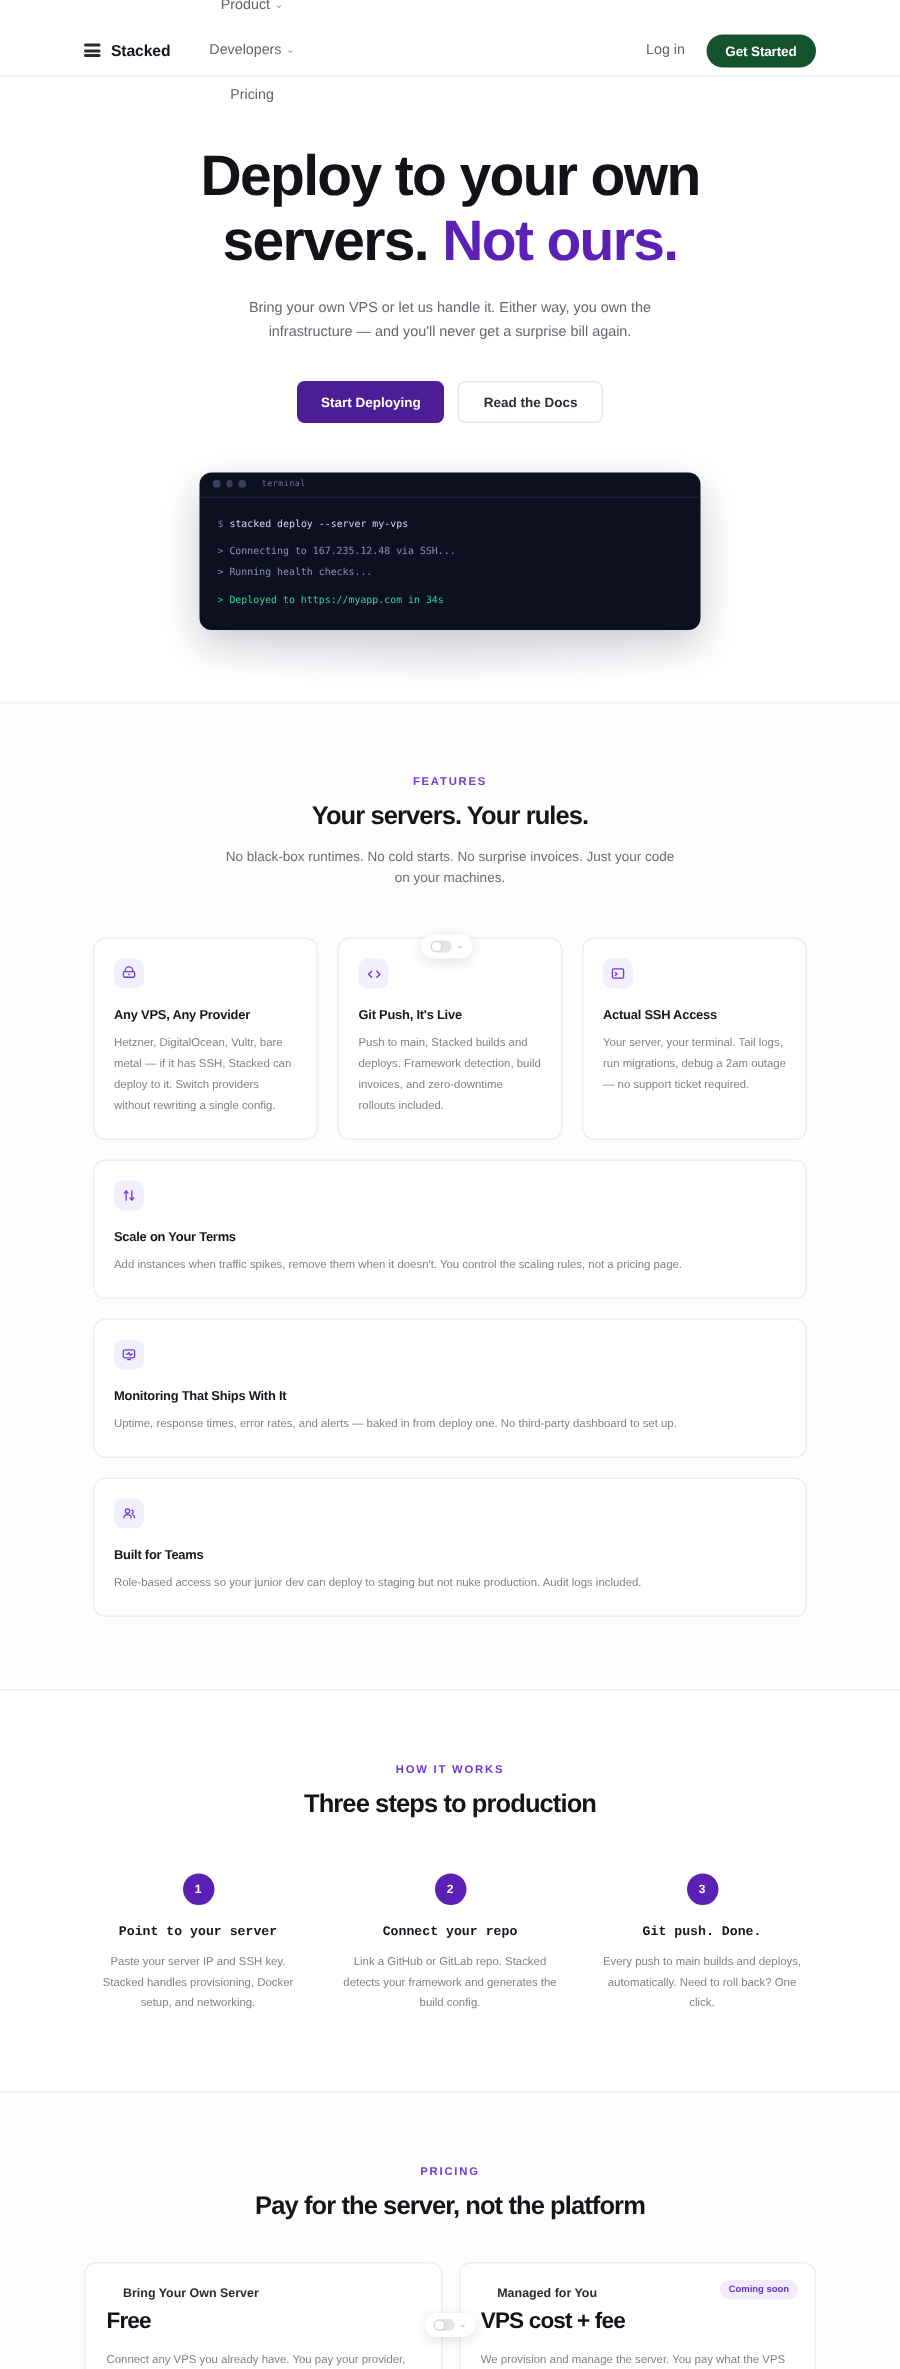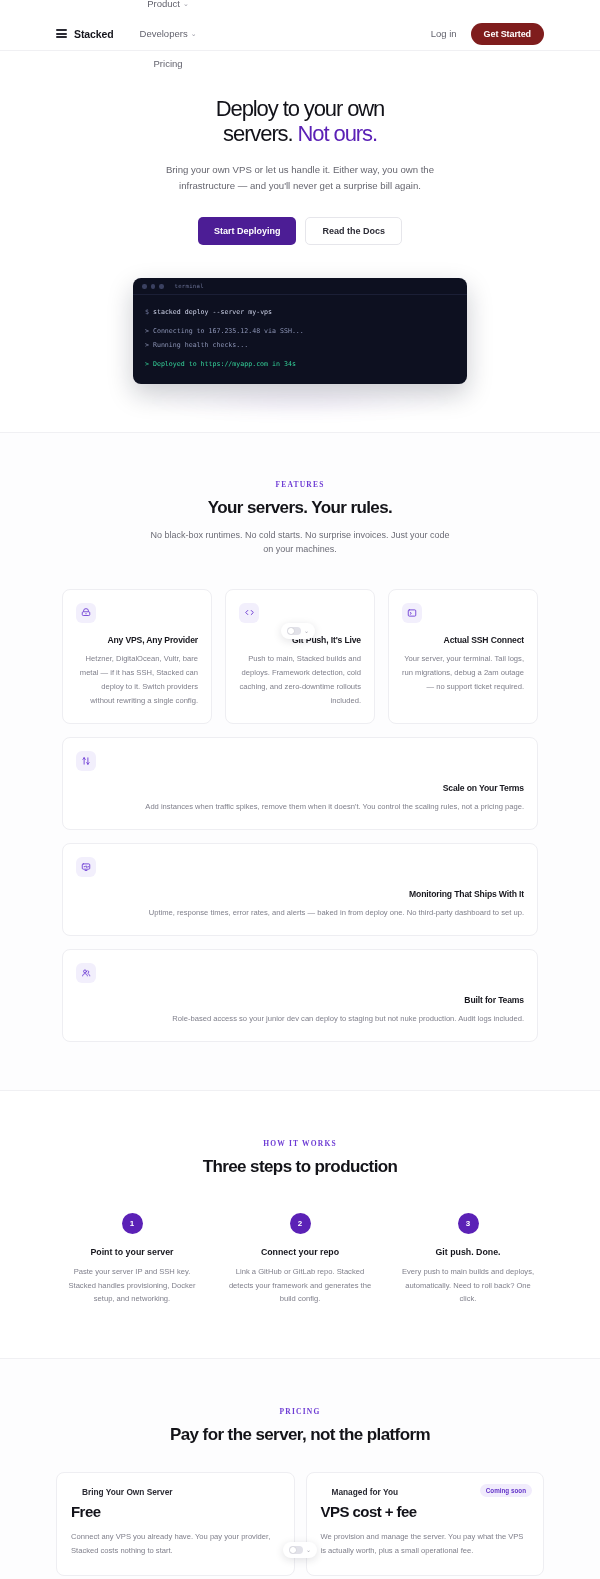--- a/index.html
+++ b/index.html
@@ -41,29 +41,29 @@
   .brand-name { font-size: 10.5px; font-weight: bold; letter-spacing: -0.1px; color: #15151c; }
   .nav-links { display: flex; align-items: center; gap: 19px; flex-direction: column; }
   .nav-link {
     font-size: 9.5px; color: #63636e; display: flex; align-items: center; gap: 3px;
     cursor: pointer; text-decoration: none;
   }
   .caret { font-size: 7px; color: #9a9aa5; line-height: 1; }
   .nav-right { margin-left: auto; display: flex; align-items: center; gap: 14px; }
   .login-link { font-size: 9.5px; color: #63636e; cursor: pointer; text-decoration: none; }
   .btn-primary-sm {
-    background: #7f1d1d; color: #fff; font-size: 9px; font-weight: bold;
+    background: #14532d; color: #fff; font-size: 9px; font-weight: bold;
     padding: 6px 13px; border-radius: 999px; border: none; cursor: pointer;
     letter-spacing: -0.1px;
   }
 
   
   .hero { position: relative; padding: 46px 0 0; background: #fff; }
   .hero h1 {
-    font-size: 22px; line-height: 1.13; font-weight: normal; text-align: center;
+    font-size: 38px; line-height: 1.13; font-weight: bold; text-align: center;
     letter-spacing: -1.1px; color: #121219; padding: 0 40px;
   }
   .hero h1 .accent { color: #5b21b6; }
   .hero-sub {
     margin: 15px auto 0; width: 300px; text-align: center;
     font-size: 9.6px; line-height: 1.65; color: #66666f;
   }
   .hero-cta { margin-top: 24px; display: flex; justify-content: center; gap: 9px; }
   .btn-primary {
     background: #4c1d95; color: #fff; font-size: 9px; font-weight: bold;
@@ -97,33 +97,33 @@
   .t-cmd .pr { color: #6a7195; }
   .t-log { color: #8b93b4; }
   .t-ok { color: #34d399; }
   .t-spacer { height: 5px; }
 
   
   .section { position: relative; border-top: 1px solid #f0f0f3; background: #fdfdfe; }
   .section.alt { background: #fff; }
   .eyebrow {
     text-align: center; font-size: 7.5px; font-weight: bold; letter-spacing: 1.2px;
-    color: #6d3bd4; text-transform: uppercase; font-family: Liberation Serif, serif;
+    color: #6d3bd4; text-transform: uppercase;
   }
   .sec-title {
     text-align: center; font-size: 17px; font-weight: bold; letter-spacing: -.6px;
     color: #141419; margin-top: 9px;
   }
   .sec-sub {
     margin: 10px auto 0; text-align: center; font-size: 9px; line-height: 1.62;
     color: #6c6c76; width: 300px;
   }
 
   
-  .cards { display: flex; gap: 13px; margin-top: 32px; padding: 0 16px; text-align: right; }
+  .cards { display: flex; gap: 13px; margin-top: 32px; padding: 0 16px; }
   .cards.row2 { margin-top: 13px; flex-direction: column; }
   .card {
     flex: 1; background: #fff; border: 1px solid #eeeef2; border-radius: 8px;
     padding: 13px 13px 15px;
   }
   .card-ico {
     width: 20px; height: 20px; border-radius: 6px; background: #f2effc;
     display: flex; align-items: center; justify-content: center; margin-bottom: 12px;
   }
   .card-ico svg { display: block; }
@@ -131,21 +131,21 @@
   .card-desc { margin-top: 7px; font-size: 7.6px; line-height: 1.85; color: #80808c; }
 
   
   .steps { display: flex; gap: 8px; margin-top: 36px; padding: 0 6px; }
   .step { flex: 1; text-align: center; }
   .step-num {
     width: 21px; height: 21px; border-radius: 50%; background: #5b21b6; color: #fff;
     font-size: 8px; font-weight: bold; display: flex; align-items: center;
     justify-content: center; margin: 0 auto;
   }
-  .step-title { margin-top: 13px; font-size: 8.8px; font-weight: bold; color: #17171e; }
+  .step-title { margin-top: 13px; font-size: 8.8px; font-weight: bold; color: #17171e; font-family: Liberation Mono, monospace; }
   .step-desc { margin-top: 8px; font-size: 7.6px; line-height: 1.78; color: #80808c; padding: 0 8px; }
 
   
   .price-cards { display: flex; gap: 11px; margin-top: 27px; padding: 0 10px; }
   .price-card {
     flex: 1; background: #fff; border: 1px solid #eeeef2; border-radius: 8px;
     padding: 14px 14px 17px; position: relative;
   }
   .price-label { font-size: 8.3px; font-weight: bold; color: #2a2a33; padding-left: 11px; }
   .price-value { margin-top: 6px; font-size: 15px; font-weight: bold; letter-spacing: -.55px; color: #121219; }
@@ -268,30 +268,30 @@
           <div class="card-desc">Hetzner, DigitalOcean, Vultr, bare metal — if it has SSH, Stacked can deploy to it. Switch providers without rewriting a single config.</div>
         </div>
         <div class="card">
           <div class="card-ico">
             <svg width="11" height="11" viewBox="0 0 16 16" fill="none" stroke="#6d3bd4" stroke-width="1.4" stroke-linecap="round" stroke-linejoin="round">
                 <path d="M5.5 5L2.5 8l3 3"></path>
                 <path d="M10.5 5l3 3-3 3"></path>
               </svg>
           </div>
           <div class="card-title">Git Push, It's Live</div>
-          <div class="card-desc">Push to main, Stacked builds and deploys. Framework detection, cold caching, and zero-downtime rollouts included.</div>
+          <div class="card-desc">Push to main, Stacked builds and deploys. Framework detection, build invoices, and zero-downtime rollouts included.</div>
         </div>
         <div class="card">
           <div class="card-ico">
             <svg width="10" height="10" viewBox="0 0 16 16" fill="none" stroke="#6d3bd4" stroke-width="1.4" stroke-linecap="round" stroke-linejoin="round">
                 <rect x="2" y="3" width="12" height="10" rx="1.6"></rect>
                 <path d="M5 7l2 1.6L5 10.2"></path>
               </svg>
           </div>
-          <div class="card-title">Actual SSH Connect</div>
+          <div class="card-title">Actual SSH Access</div>
           <div class="card-desc">Your server, your terminal. Tail logs, run migrations, debug a 2am outage — no support ticket required.</div>
         </div>
       </div>
 
       <div class="cards row2">
         <div class="card">
           <div class="card-ico">
             <svg width="10" height="10" viewBox="0 0 16 16" fill="none" stroke="#6d3bd4" stroke-width="1.4" stroke-linecap="round" stroke-linejoin="round">
                 <path d="M5 13V3M5 3L3 5.4M5 3l2 2.4"></path>
                 <path d="M11 3v10m0 0l2-2.4M11 13l-2-2.4"></path>

